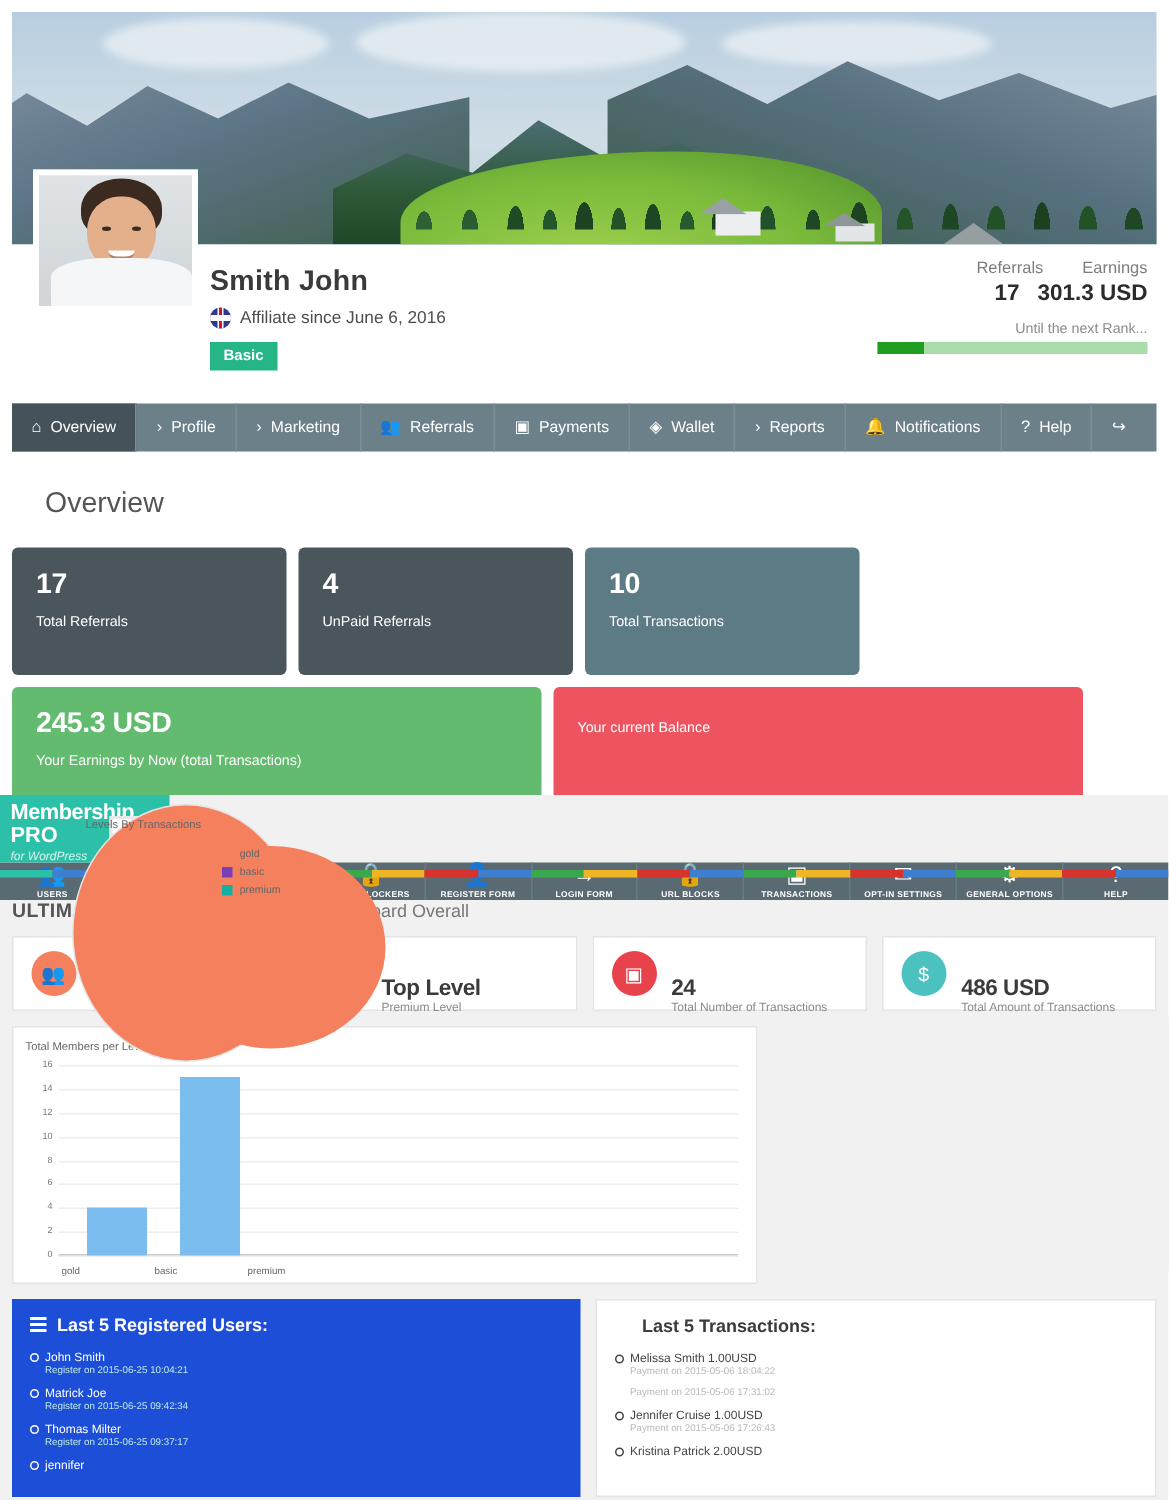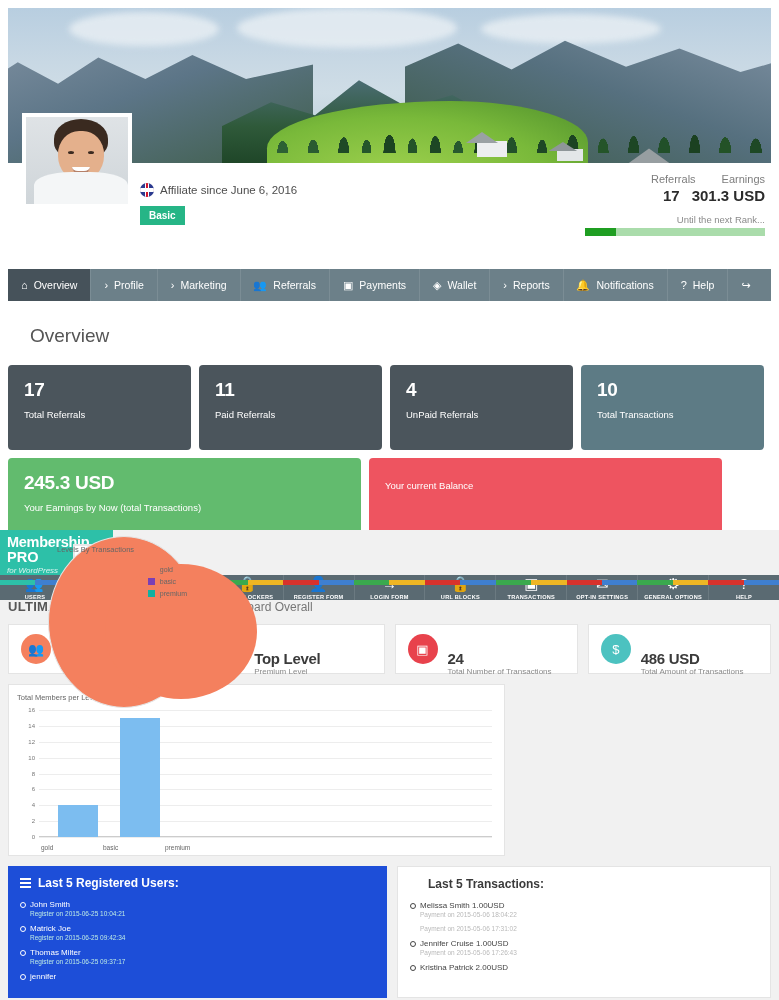--- a/index.html
+++ b/index.html
@@ -213,20 +213,21 @@
         <div class="face-hair"></div>
         <div class="face-skin"></div>
         <div class="face-eye" style="left:42px;"></div>
         <div class="face-eye" style="left:62px;"></div>
         <div class="face-mouth"></div>
         <div class="face-collar"></div>
         <div class="face-shirt"></div>
       </div>
 
       <div class="name-block">
+        <div class="uname">Smith John</div>
         <div class="since">
           <span class="flag">
               <i class="v"></i>
               <i class="h"></i>
             </span>
           <span>Affiliate since June 6, 2016</span>
         </div>
         <div class="badge-basic">Basic</div>
       </div>
 
@@ -287,24 +288,20 @@
           <span class="ic">↪</span>
         </div>
       </div>
 
     <h2 class="overview-title">Overview</h2>
 
     <div class="cards" id="affiliate-cards">
         <div class="card w4" style="background: rgb(75, 85, 92);">
           <div class="big">17</div>
           <div class="sub">Total Referrals</div>
-        </div>
-        <div class="card w4" style="background: rgb(75, 85, 92);">
-          <div class="big">11</div>
-          <div class="sub">Paid Referrals</div>
         </div>
         <div class="card w4" style="background: rgb(75, 85, 92);">
           <div class="big">4</div>
           <div class="sub">UnPaid Referrals</div>
         </div>
         <div class="card w4" style="background: rgb(93, 123, 133);">
           <div class="big">10</div>
           <div class="sub">Total Transactions</div>
         </div>
         <div class="card w2" style="background: rgb(98, 187, 110);">

